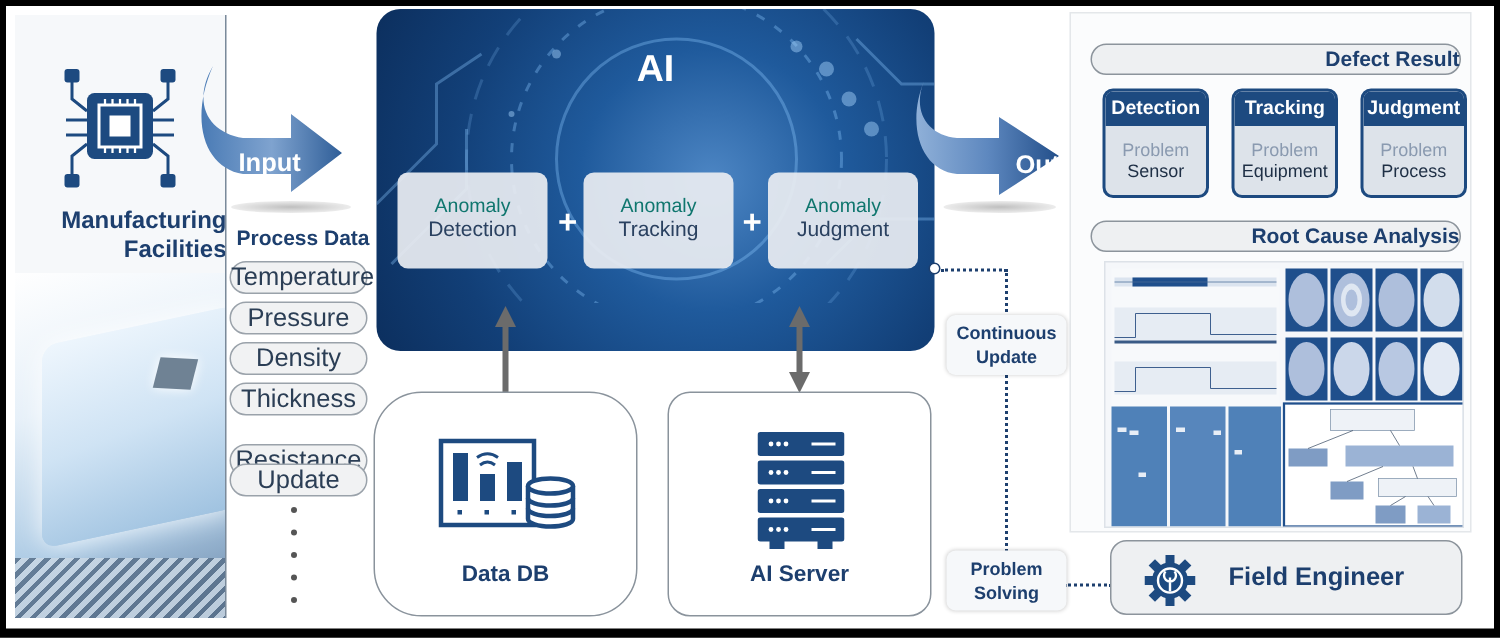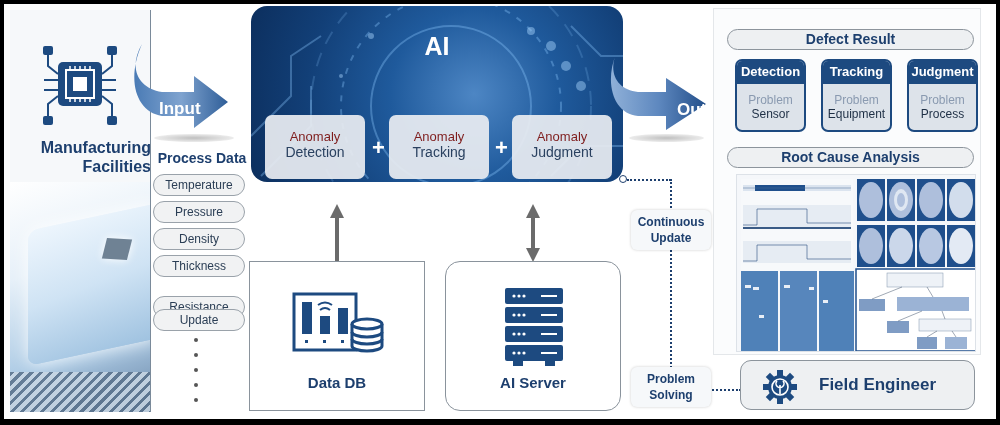--- a/index.html
+++ b/index.html
@@ -22,41 +22,41 @@
   #chip-icon { position: absolute; left: 30px; top: 34px; }
   #mfg-title { position: absolute; left: 0; top: 128px; width: 141px; text-align: right; font-size: 16px; font-weight: bold; line-height: 19px; color: #1d3f6e; }
 
   
   .curve-arrow { position: absolute; }
   .arrow-label { position: absolute; color: #fff; font-weight: bold; font-size: 17px; }
   .arrow-shadow { position: absolute; height: 8px; border-radius: 50%; background: radial-gradient(ellipse, rgba(0,0,0,0.25), rgba(0,0,0,0)); }
 
   
   #process-title { position: absolute; left: 152px; top: 146px; width: 92px; text-align: center; font-size: 14px; font-weight: bold; color: #1d3f6e; }
-  .pill { position: absolute; left: 149px; width: 92px; height: 22px; border: 1px solid #9aa2aa; border-radius: 11px; background: #f1f2f3; text-align: center; font-size: 12px; line-height: 20px; color: #2b3e55; }
+  .pill { position: absolute; left: 149px; width: 92px; height: 22px; border: 1px solid #9aa2aa; border-radius: 11px; background: #f1f2f3; text-align: center; font-size: 17px; line-height: 20px; color: #2b3e55; }
   .vdot { position: absolute; left: 190px; width: 4px; height: 4px; border-radius: 50%; background: #555; }
 
   
-  #ai-box { position: absolute; left: 247px; top: 2px; width: 372px; height: 176px; border-radius: 16px; overflow: hidden;
+  #ai-box { position: absolute; left: 247px; top: 2px; width: 372px; height: 228px; border-radius: 16px; overflow: hidden;
     background: radial-gradient(circle at 60% 50%, #4d86c4 0%, #1f5a9c 35%, #123f77 70%, #0c2f5e 100%); }
   #ai-bg { position: absolute; left: 0; top: 0; }
   #ai-title { position: absolute; left: 0; top: 26px; width: 372px; text-align: center; color: #fff; font-size: 25px; font-weight: bold; line-height: 28px; }
   .ai-card { position: absolute; top: 109px; width: 100px; height: 64px; border-radius: 7px; background: rgba(232,236,241,0.93); text-align: center; padding-top: 14px; }
-  .ai-card .l1 { font-size: 13px; color: #7f1d1d; line-height: 15px; display: block; }
+  .ai-card .l1 { font-size: 13px; color: #0f766e; line-height: 15px; display: block; }
   .ai-card .l2 { font-size: 14px; color: #2a4160; line-height: 17px; display: block; }
   .plus { position: absolute; top: 131px; color: #fff; font-size: 22px; font-weight: bold; line-height: 22px; }
 
   
   .bottom-box { position: absolute; top: 257px; height: 150px; border: 1px solid #8a939c; background: #fff; }
   .bottom-label { position: absolute; left: 0; width: 100%; top: 112px; text-align: center; font-size: 15px; font-weight: bold; color: #1d3f6e; }
   .v-arrow { position: absolute; }
 
   
   #result-panel { position: absolute; left: 709px; top: 4px; width: 268px; height: 347px; border: 1px solid #e4e7ea; background: #fbfcfd; }
-  .section-header { position: absolute; left: 723px; width: 247px; height: 21px; border: 1px solid #8c949c; border-radius: 11px; background: #eef0f2; text-align: center; font-size: 14px; font-weight: bold; line-height: 19px; color: #1d3f6e; }
+  .section-header { position: absolute; left: 723px; width: 247px; height: 21px; border: 1px solid #8c949c; border-radius: 11px; background: #eef0f2; text-align: right; font-size: 14px; font-weight: bold; line-height: 19px; color: #1d3f6e; }
   .result-card { position: absolute; top: 55px; width: 71px; height: 73px; border: 2px solid #1d4a80; border-radius: 7px; background: #dde3ea; overflow: hidden; }
   .result-card .hdr { display: block; height: 23px; background: #1d4a80; color: #fff; font-weight: bold; font-size: 13px; line-height: 22px; text-align: center; }
   .result-card .p1 { display: block; text-align: center; font-size: 12px; color: #8a9ab0; line-height: 14px; margin-top: 9px; }
   .result-card .p2 { display: block; text-align: center; font-size: 12px; color: #1e2f45; line-height: 14px; }
 
   #rca-image { position: absolute; left: 732px; top: 170px; width: 240px; height: 178px; background: #f5f7fa; border: 1px solid #dde2e8; overflow: hidden; }
 
   
   .note-box { position: absolute; left: 627px; width: 80px; height: 40px; border-radius: 6px; background: #f6f8fa; box-shadow: 0 0 3px rgba(0,0,0,0.2); text-align: center; font-size: 12px; font-weight: bold; line-height: 16px; color: #1d3f6e; padding-top: 4px; }
   .dash-v { position: absolute; width: 0; border-left: 2px dotted #1d3f6e; }
@@ -183,21 +183,21 @@
   <svg class="v-arrow" style="left:326px; top:200px;" width="14" height="58" viewBox="0 0 14 58">
     <rect x="5" y="12" width="4" height="46" fill="#6b6b6b"></rect>
     <polygon points="7,0 14,14 0,14" fill="#6b6b6b"></polygon>
   </svg>
   <svg class="v-arrow" style="left:522px; top:200px;" width="14" height="58" viewBox="0 0 14 58">
     <rect x="5" y="12" width="4" height="34" fill="#6b6b6b"></rect>
     <polygon points="7,0 14,14 0,14" fill="#6b6b6b"></polygon>
     <polygon points="7,58 14,44 0,44" fill="#6b6b6b"></polygon>
   </svg>
 
-  <div class="bottom-box" style="left:245px; width:176px;">
+  <div class="bottom-box" style="left:245px; width:176px;border-radius:32px;">
     <svg style="position:absolute; left:42px; top:30px;" width="92" height="62" viewBox="0 0 92 62">
       <rect x="2" y="2" width="62" height="56" fill="#fff" stroke="#1d4a80" stroke-width="3"></rect>
       <rect x="10" y="10" width="10" height="32" fill="#1d4a80"></rect>
       <rect x="28" y="24" width="10" height="18" fill="#1d4a80"></rect>
       <rect x="46" y="16" width="10" height="26" fill="#1d4a80"></rect>
       <path d="M28 18 Q33 14 38 18" stroke="#1d4a80" stroke-width="2" fill="none"></path>
       <path d="M26 13 Q33 8 40 13" stroke="#1d4a80" stroke-width="2" fill="none"></path>
       <rect x="13" y="48" width="3" height="3" fill="#1d4a80"></rect>
         <rect x="31" y="48" width="3" height="3" fill="#1d4a80"></rect>
         <rect x="49" y="48" width="3" height="3" fill="#1d4a80"></rect>

